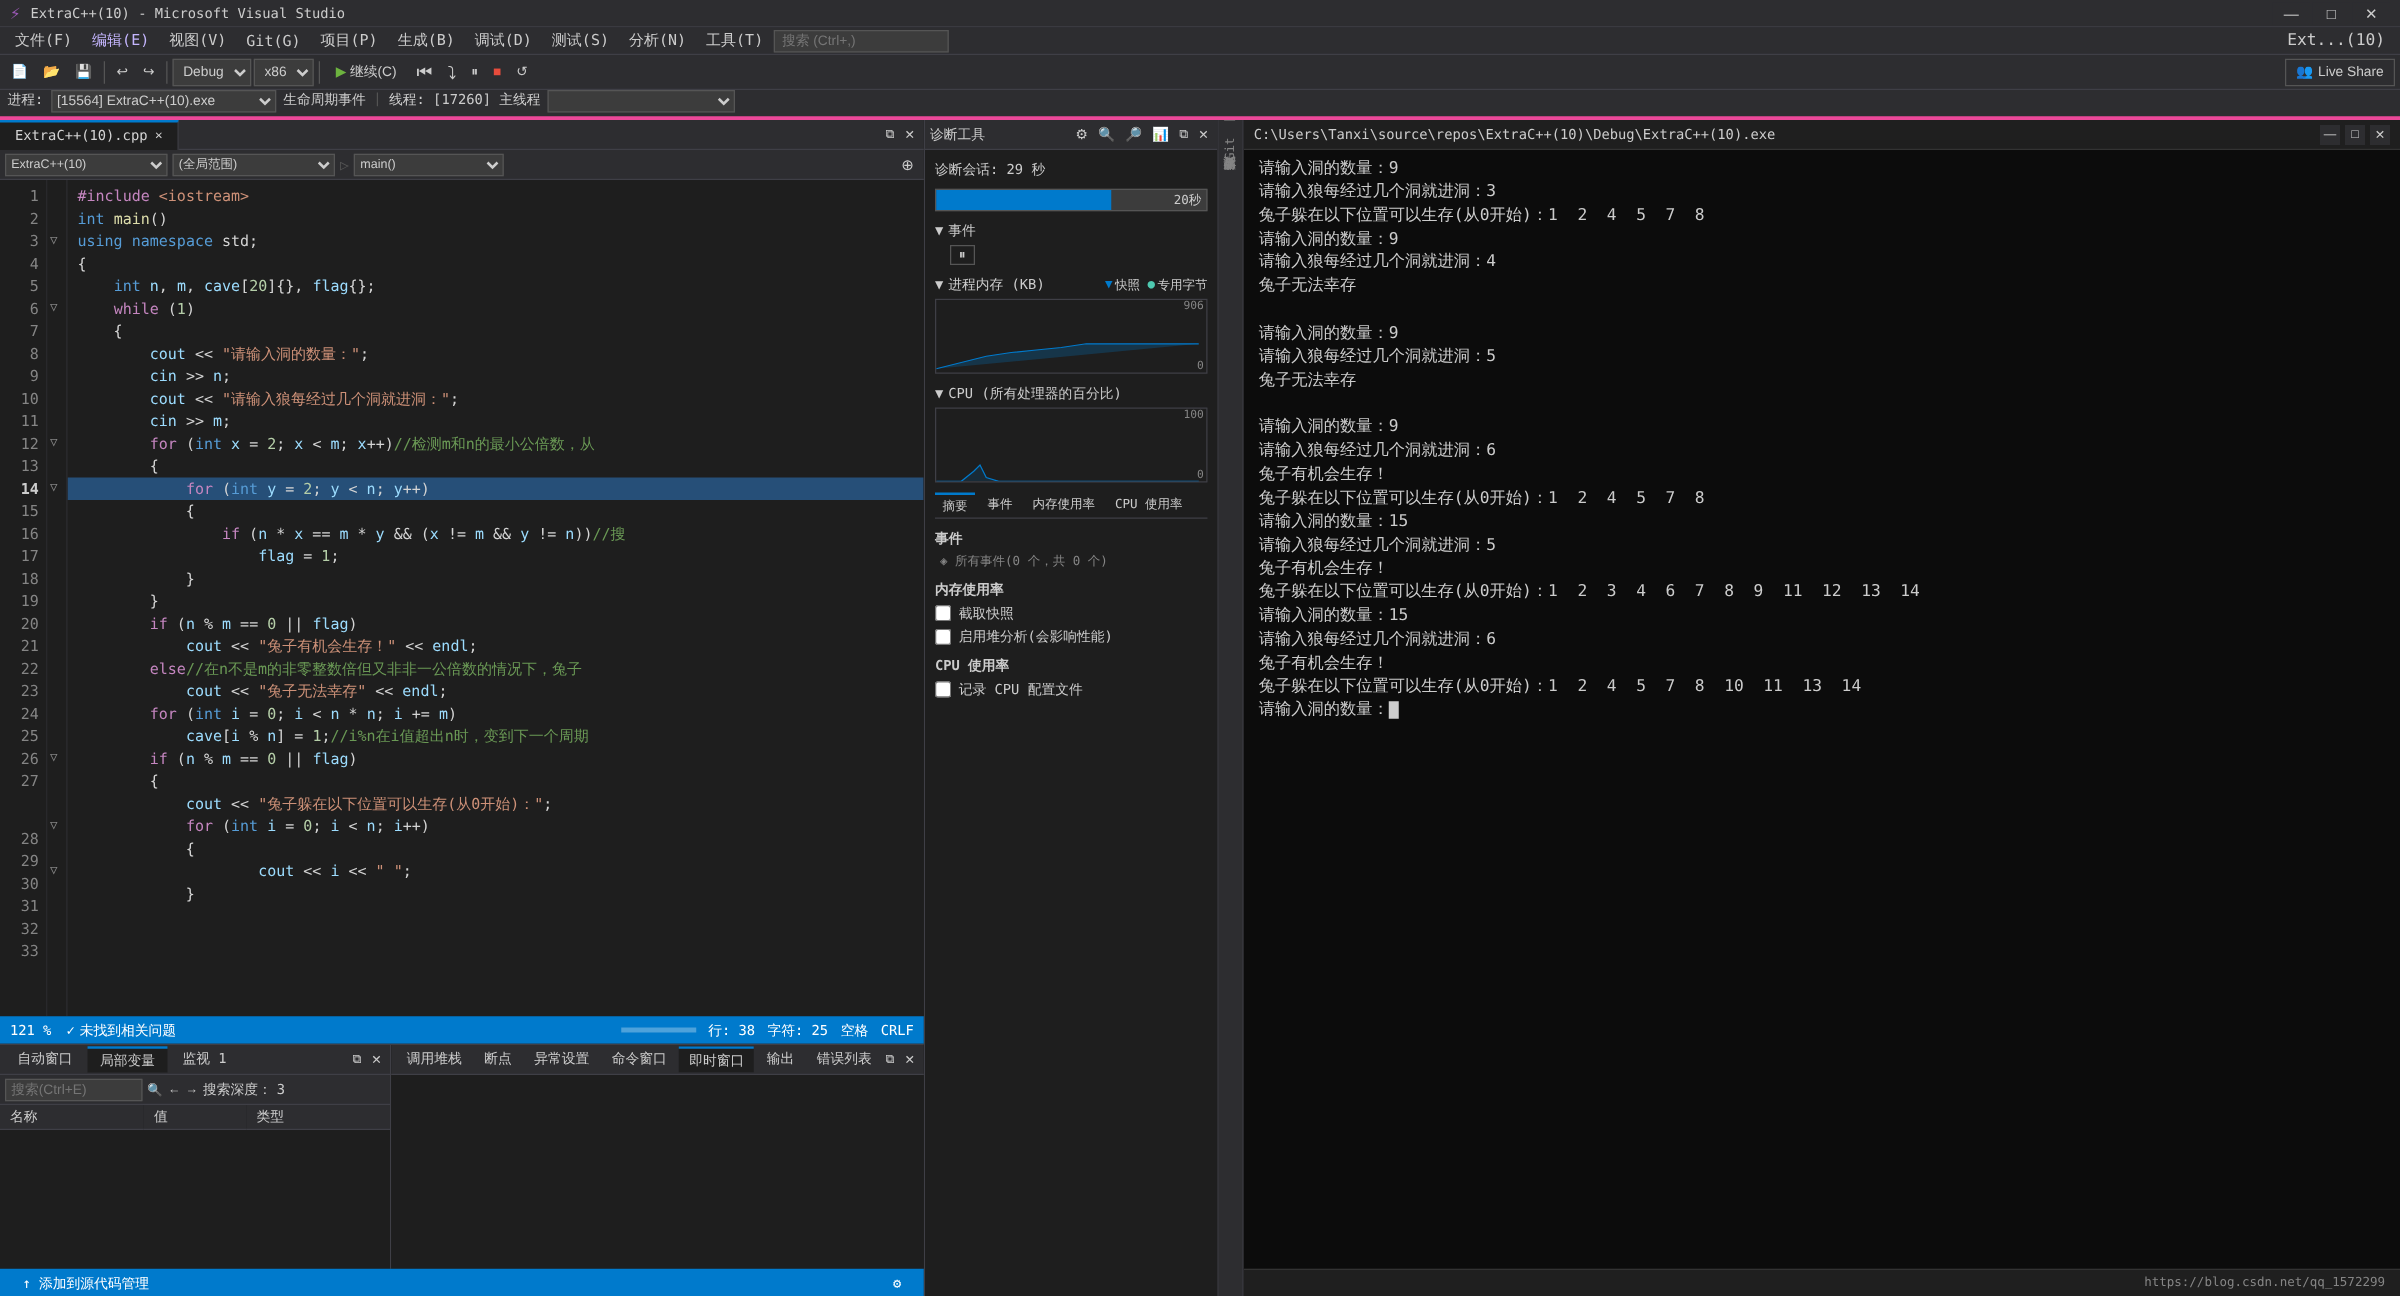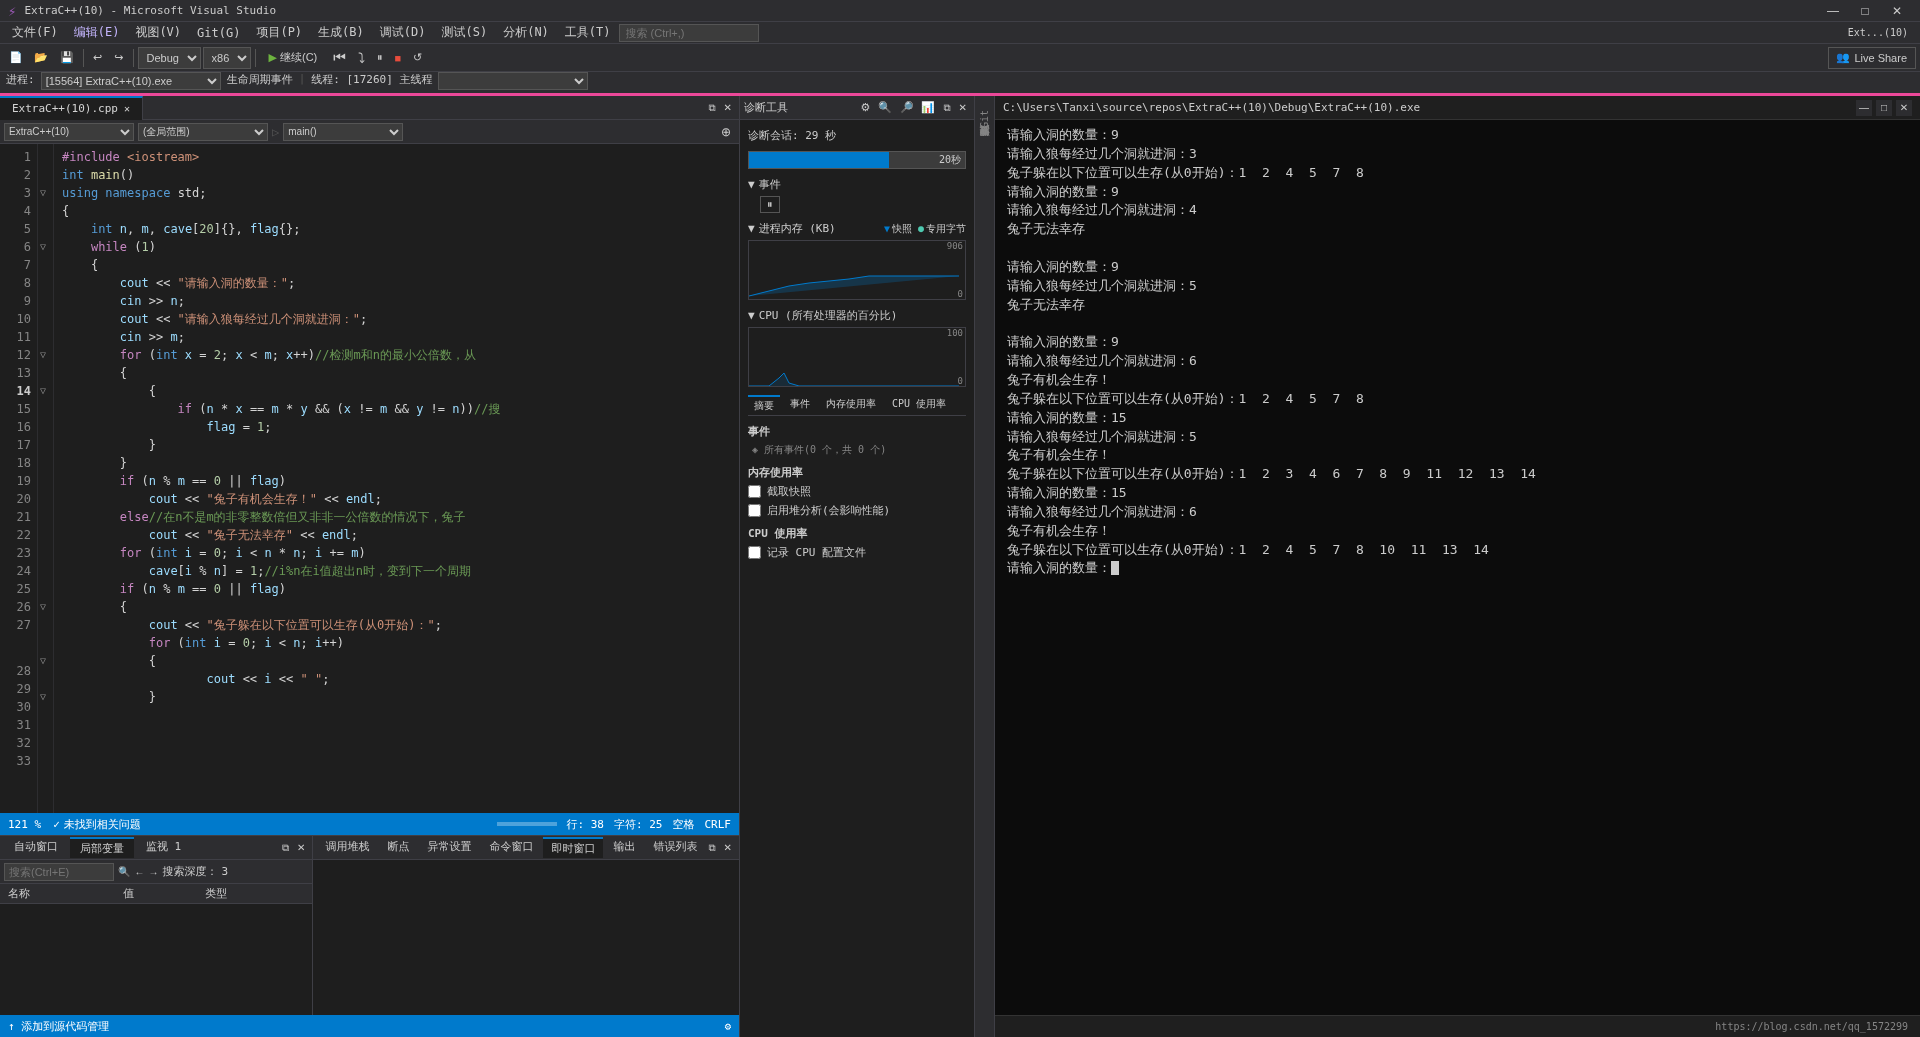--- a/index.html
+++ b/index.html
@@ -30,21 +30,21 @@
     <span style="padding:2px 8px; cursor:pointer; color:#ccc;">Git(G)</span>
     <span style="padding:2px 8px; cursor:pointer; color:#ccc;">项目(P)</span>
     <span style="padding:2px 8px; cursor:pointer; color:#ccc;">生成(B)</span>
     <span style="padding:2px 8px; cursor:pointer; color:#ccc;">调试(D)</span>
     <span style="padding:2px 8px; cursor:pointer; color:#ccc;">测试(S)</span>
     <span style="padding:2px 8px; cursor:pointer; color:#ccc;">分析(N)</span>
     <span style="padding:2px 8px; cursor:pointer; color:#ccc;">工具(T)</span>
     <div style="flex:1; display:flex; justify-content:flex-start;">
       <input type="text" style="background: rgb(60, 60, 60); border: 1px solid rgb(85, 85, 85); color: rgb(204, 204, 204); padding: 1px 6px; font-size: 11px; height: 18px; width: 140px;" placeholder="搜索 (Ctrl+,)">
     </div>
-    <span style="color:#ccc; padding:2px 8px; font-size:10px;">Ext...(10)</span>
+    <span style="color:#ccc; padding:2px 8px; font-size:13px;">Ext...(10)</span>
   </div>
 
   <div style="background:#2d2d30; height:28px; display:flex; align-items:center; padding:0 4px; gap:2px; border-bottom:1px solid #3f3f46;">
     <button style="background:transparent; border:1px solid transparent; color:#ccc; padding:1px 4px; cursor:pointer; font-size:11px; height:22px;">📄</button>
     <button style="background:transparent; border:1px solid transparent; color:#ccc; padding:1px 4px; cursor:pointer; font-size:11px; height:22px;">📂</button>
     <button style="background:transparent; border:1px solid transparent; color:#ccc; padding:1px 4px; cursor:pointer; font-size:11px; height:22px;">💾</button>
     <div style="width:1px; height:18px; background:#555; margin:0 2px;"></div>
     <button style="background:transparent; border:1px solid transparent; color:#ccc; padding:1px 4px; cursor:pointer; font-size:11px; height:22px;">↩</button>
     <button style="background:transparent; border:1px solid transparent; color:#ccc; padding:1px 4px; cursor:pointer; font-size:11px; height:22px;">↪</button>
     <div style="width:1px; height:18px; background:#555; margin:0 2px;"></div>
@@ -197,20 +197,21 @@
           <div style="height:18px; white-space:pre; padding-left:8px;"><span style="color:#d4d4d4;">{</span></div>
           <div style="height:18px; white-space:pre; padding-left:8px;">    <span style="color:#569cd6;">int</span> <span style="color:#9cdcfe;">n</span>, <span style="color:#9cdcfe;">m</span>, <span style="color:#9cdcfe;">cave</span>[<span style="color:#b5cea8;">20</span>]{}, <span style="color:#9cdcfe;">flag</span>{};</div>
           <div style="height:18px; white-space:pre; padding-left:8px;">    <span style="color:#c586c0;">while</span> (<span style="color:#b5cea8;">1</span>)</div>
           <div style="height:18px; white-space:pre; padding-left:8px;">    {</div>
           <div style="height:18px; white-space:pre; padding-left:8px;">        <span style="color:#9cdcfe;">cout</span> &lt;&lt; <span style="color:#ce9178;">"请输入洞的数量："</span>;</div>
           <div style="height:18px; white-space:pre; padding-left:8px;">        <span style="color:#9cdcfe;">cin</span> &gt;&gt; <span style="color:#9cdcfe;">n</span>;</div>
           <div style="height:18px; white-space:pre; padding-left:8px;">        <span style="color:#9cdcfe;">cout</span> &lt;&lt; <span style="color:#ce9178;">"请输入狼每经过几个洞就进洞："</span>;</div>
           <div style="height:18px; white-space:pre; padding-left:8px;">        <span style="color:#9cdcfe;">cin</span> &gt;&gt; <span style="color:#9cdcfe;">m</span>;</div>
           <div style="height:18px; white-space:pre; padding-left:8px;">        <span style="color:#c586c0;">for</span> (<span style="color:#569cd6;">int</span> <span style="color:#9cdcfe;">x</span> = <span style="color:#b5cea8;">2</span>; <span style="color:#9cdcfe;">x</span> &lt; <span style="color:#9cdcfe;">m</span>; <span style="color:#9cdcfe;">x</span>++)<span style="color:#6a9955;">//检测m和n的最小公倍数，从</span></div>
           <div style="height:18px; white-space:pre; padding-left:8px;">        {</div>
+          <div style="height:18px; white-space:pre; padding-left:8px; background:#264f78;">            <span style="color:#c586c0;">for</span> (<span style="color:#569cd6;">int</span> <span style="color:#9cdcfe;">y</span> = <span style="color:#b5cea8;">2</span>; <span style="color:#9cdcfe;">y</span> &lt; <span style="color:#9cdcfe;">n</span>; <span style="color:#9cdcfe;">y</span>++)</div>
           <div style="height:18px; white-space:pre; padding-left:8px;">            {</div>
           <div style="height:18px; white-space:pre; padding-left:8px;">                <span style="color:#c586c0;">if</span> (<span style="color:#9cdcfe;">n</span> * <span style="color:#9cdcfe;">x</span> == <span style="color:#9cdcfe;">m</span> * <span style="color:#9cdcfe;">y</span> &amp;&amp; (<span style="color:#9cdcfe;">x</span> != <span style="color:#9cdcfe;">m</span> &amp;&amp; <span style="color:#9cdcfe;">y</span> != <span style="color:#9cdcfe;">n</span>))<span style="color:#6a9955;">//搜</span></div>
           <div style="height:18px; white-space:pre; padding-left:8px;">                    <span style="color:#9cdcfe;">flag</span> = <span style="color:#b5cea8;">1</span>;</div>
           <div style="height:18px; white-space:pre; padding-left:8px;">            }</div>
           <div style="height:18px; white-space:pre; padding-left:8px;">        }</div>
           <div style="height:18px; white-space:pre; padding-left:8px;">        <span style="color:#c586c0;">if</span> (<span style="color:#9cdcfe;">n</span> % <span style="color:#9cdcfe;">m</span> == <span style="color:#b5cea8;">0</span> || <span style="color:#9cdcfe;">flag</span>)</div>
           <div style="height:18px; white-space:pre; padding-left:8px;">            <span style="color:#9cdcfe;">cout</span> &lt;&lt; <span style="color:#ce9178;">"兔子有机会生存！"</span> &lt;&lt; <span style="color:#9cdcfe;">endl</span>;</div>
           <div style="height:18px; white-space:pre; padding-left:8px;">        <span style="color:#c586c0;">else</span><span style="color:#6a9955;">//在n不是m的非零整数倍但又非非一公倍数的情况下，兔子</span></div>
           <div style="height:18px; white-space:pre; padding-left:8px;">            <span style="color:#9cdcfe;">cout</span> &lt;&lt; <span style="color:#ce9178;">"兔子无法幸存"</span> &lt;&lt; <span style="color:#9cdcfe;">endl</span>;</div>
           <div style="height:18px; white-space:pre; padding-left:8px;">        <span style="color:#c586c0;">for</span> (<span style="color:#569cd6;">int</span> <span style="color:#9cdcfe;">i</span> = <span style="color:#b5cea8;">0</span>; <span style="color:#9cdcfe;">i</span> &lt; <span style="color:#9cdcfe;">n</span> * <span style="color:#9cdcfe;">n</span>; <span style="color:#9cdcfe;">i</span> += <span style="color:#9cdcfe;">m</span>)</div>
@@ -292,21 +293,21 @@
             <div style="display:flex; gap:2px;">
               <button style="background:transparent; border:none; color:#ccc; cursor:pointer; font-size:10px; padding:1px 3px;">⧉</button>
               <button style="background:transparent; border:none; color:#ccc; cursor:pointer; font-size:10px; padding:1px 3px;">✕</button>
             </div>
           </div>
           <div style="flex:1; overflow:auto; padding:4px 8px; font-size:11px; color:#ccc;">
           </div>
         </div>
       </div>
 
-      <div style="background:#007acc; height:22px; display:flex; align-items:center; padding:0 8px; font-size:11px; color:white; justify-content:space-between;">
+      <div style="background:#007acc; height:22px; display:flex; align-items:center; padding:0 18px; font-size:11px; color:white; justify-content:space-between;">
         <div style="display:flex; gap:8px;">
           <span>↑ 添加到源代码管理</span>
         </div>
         <div>
           <span>⚙</span>
         </div>
       </div>
     </div>
 
     <div style="width:235px; background:#1e1e1e; border-right:1px solid #3f3f46; display:flex; flex-direction:column; overflow:hidden;">

